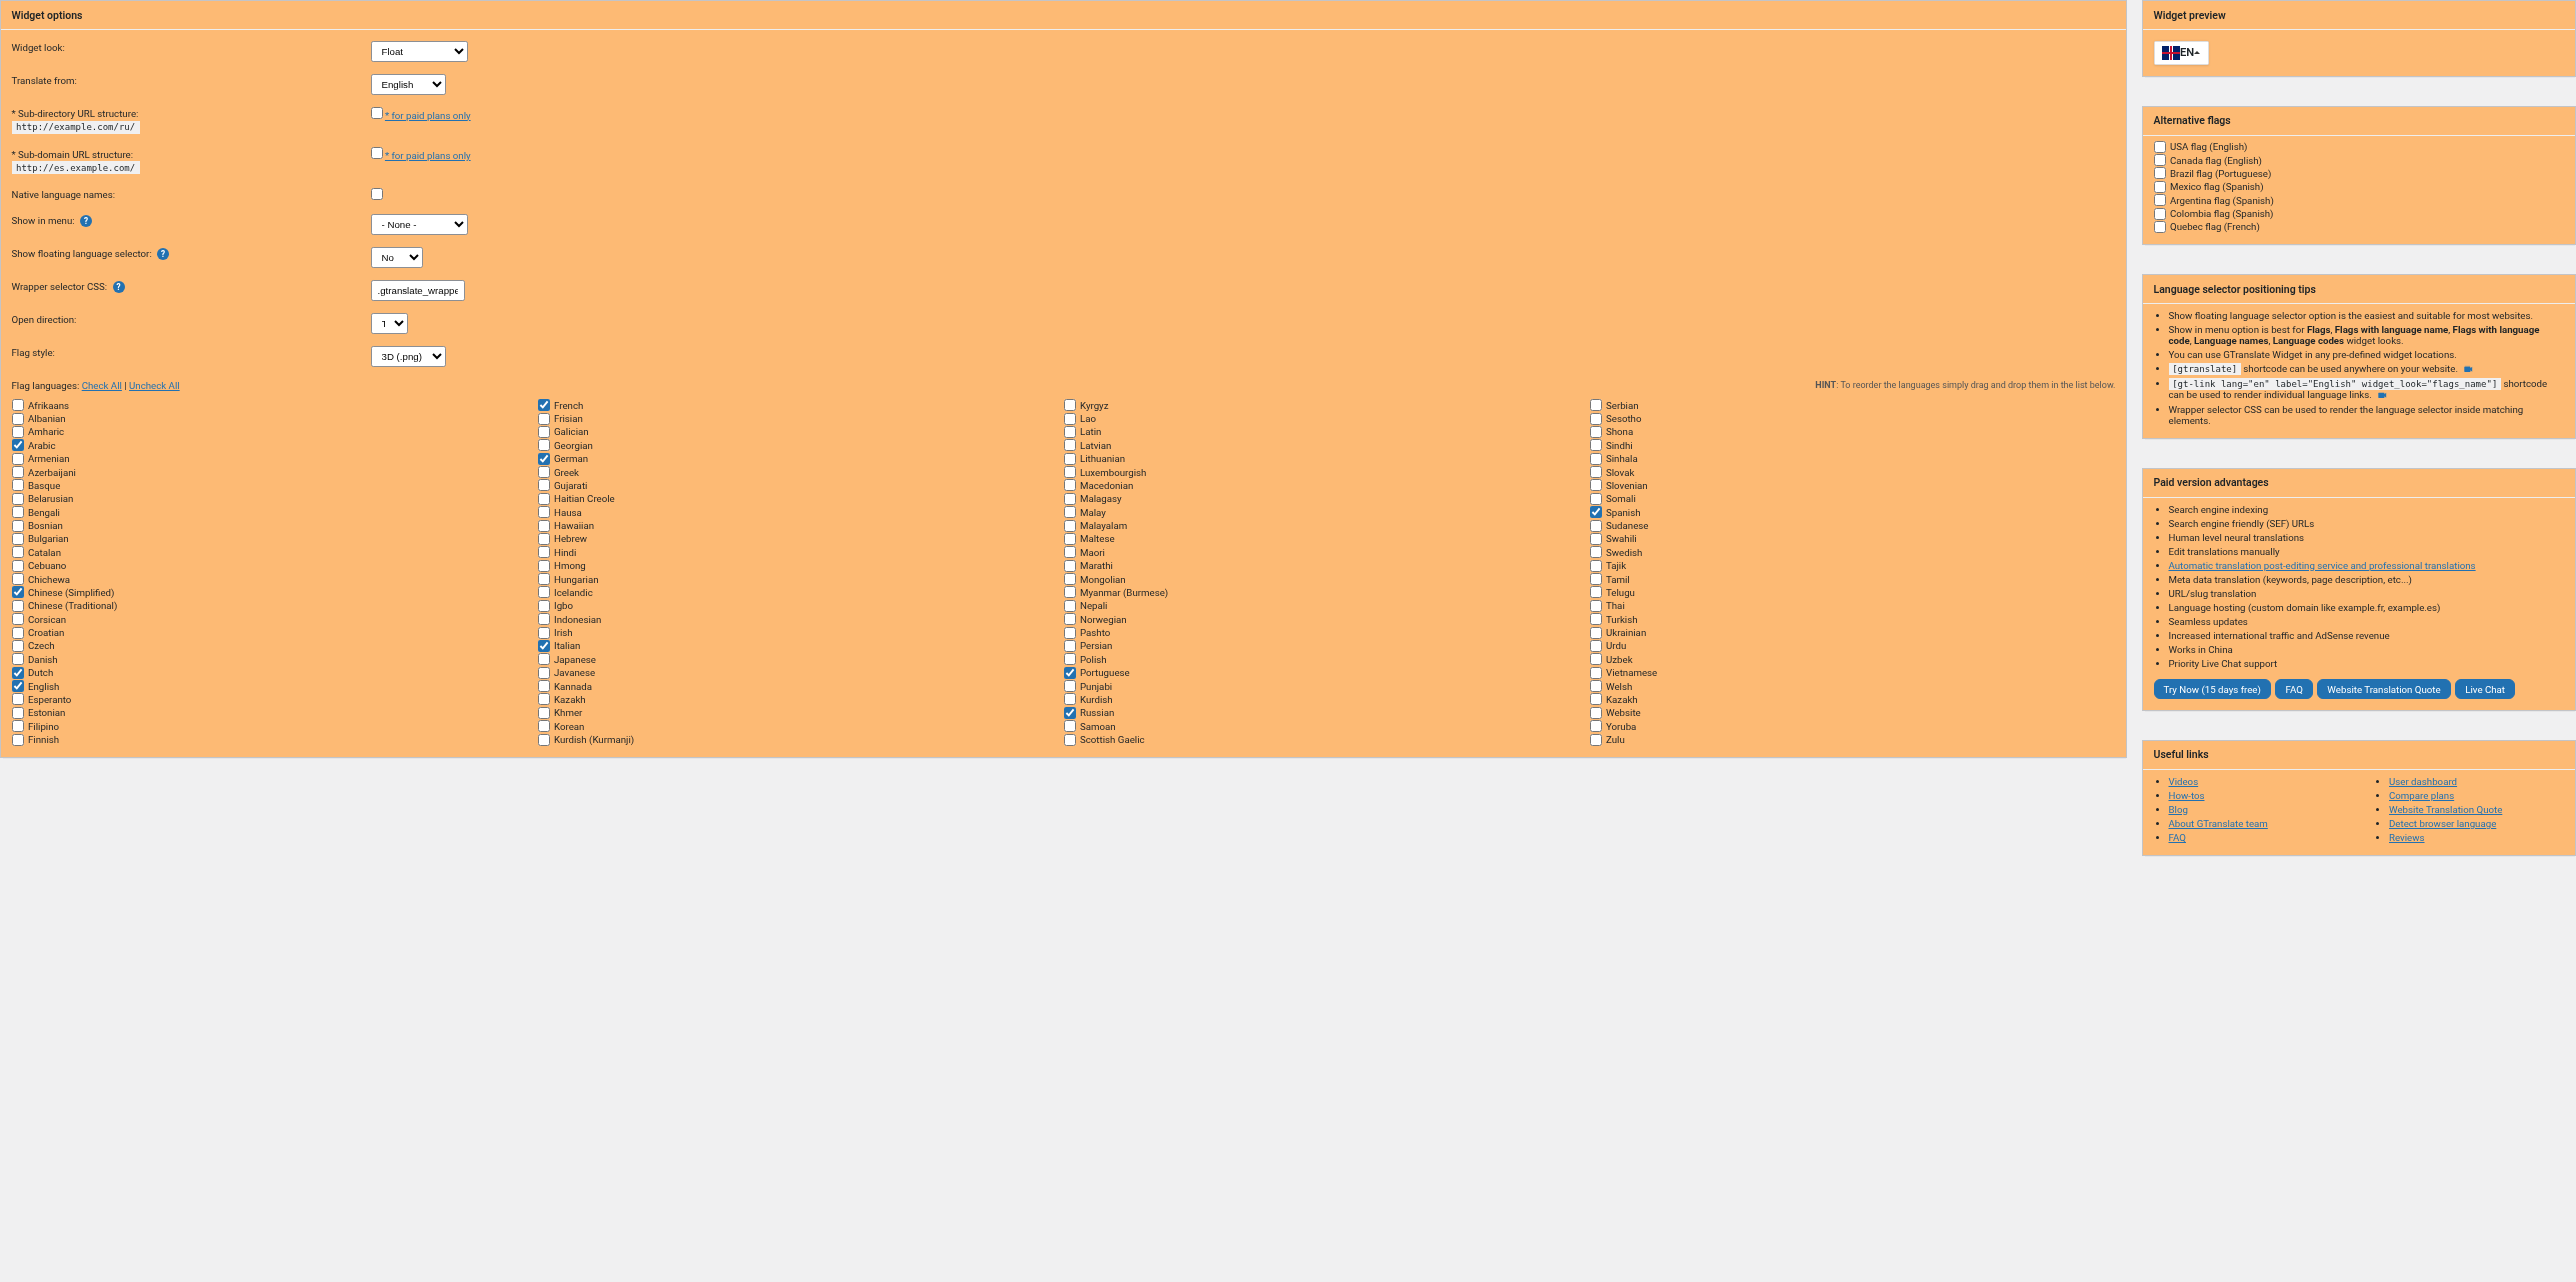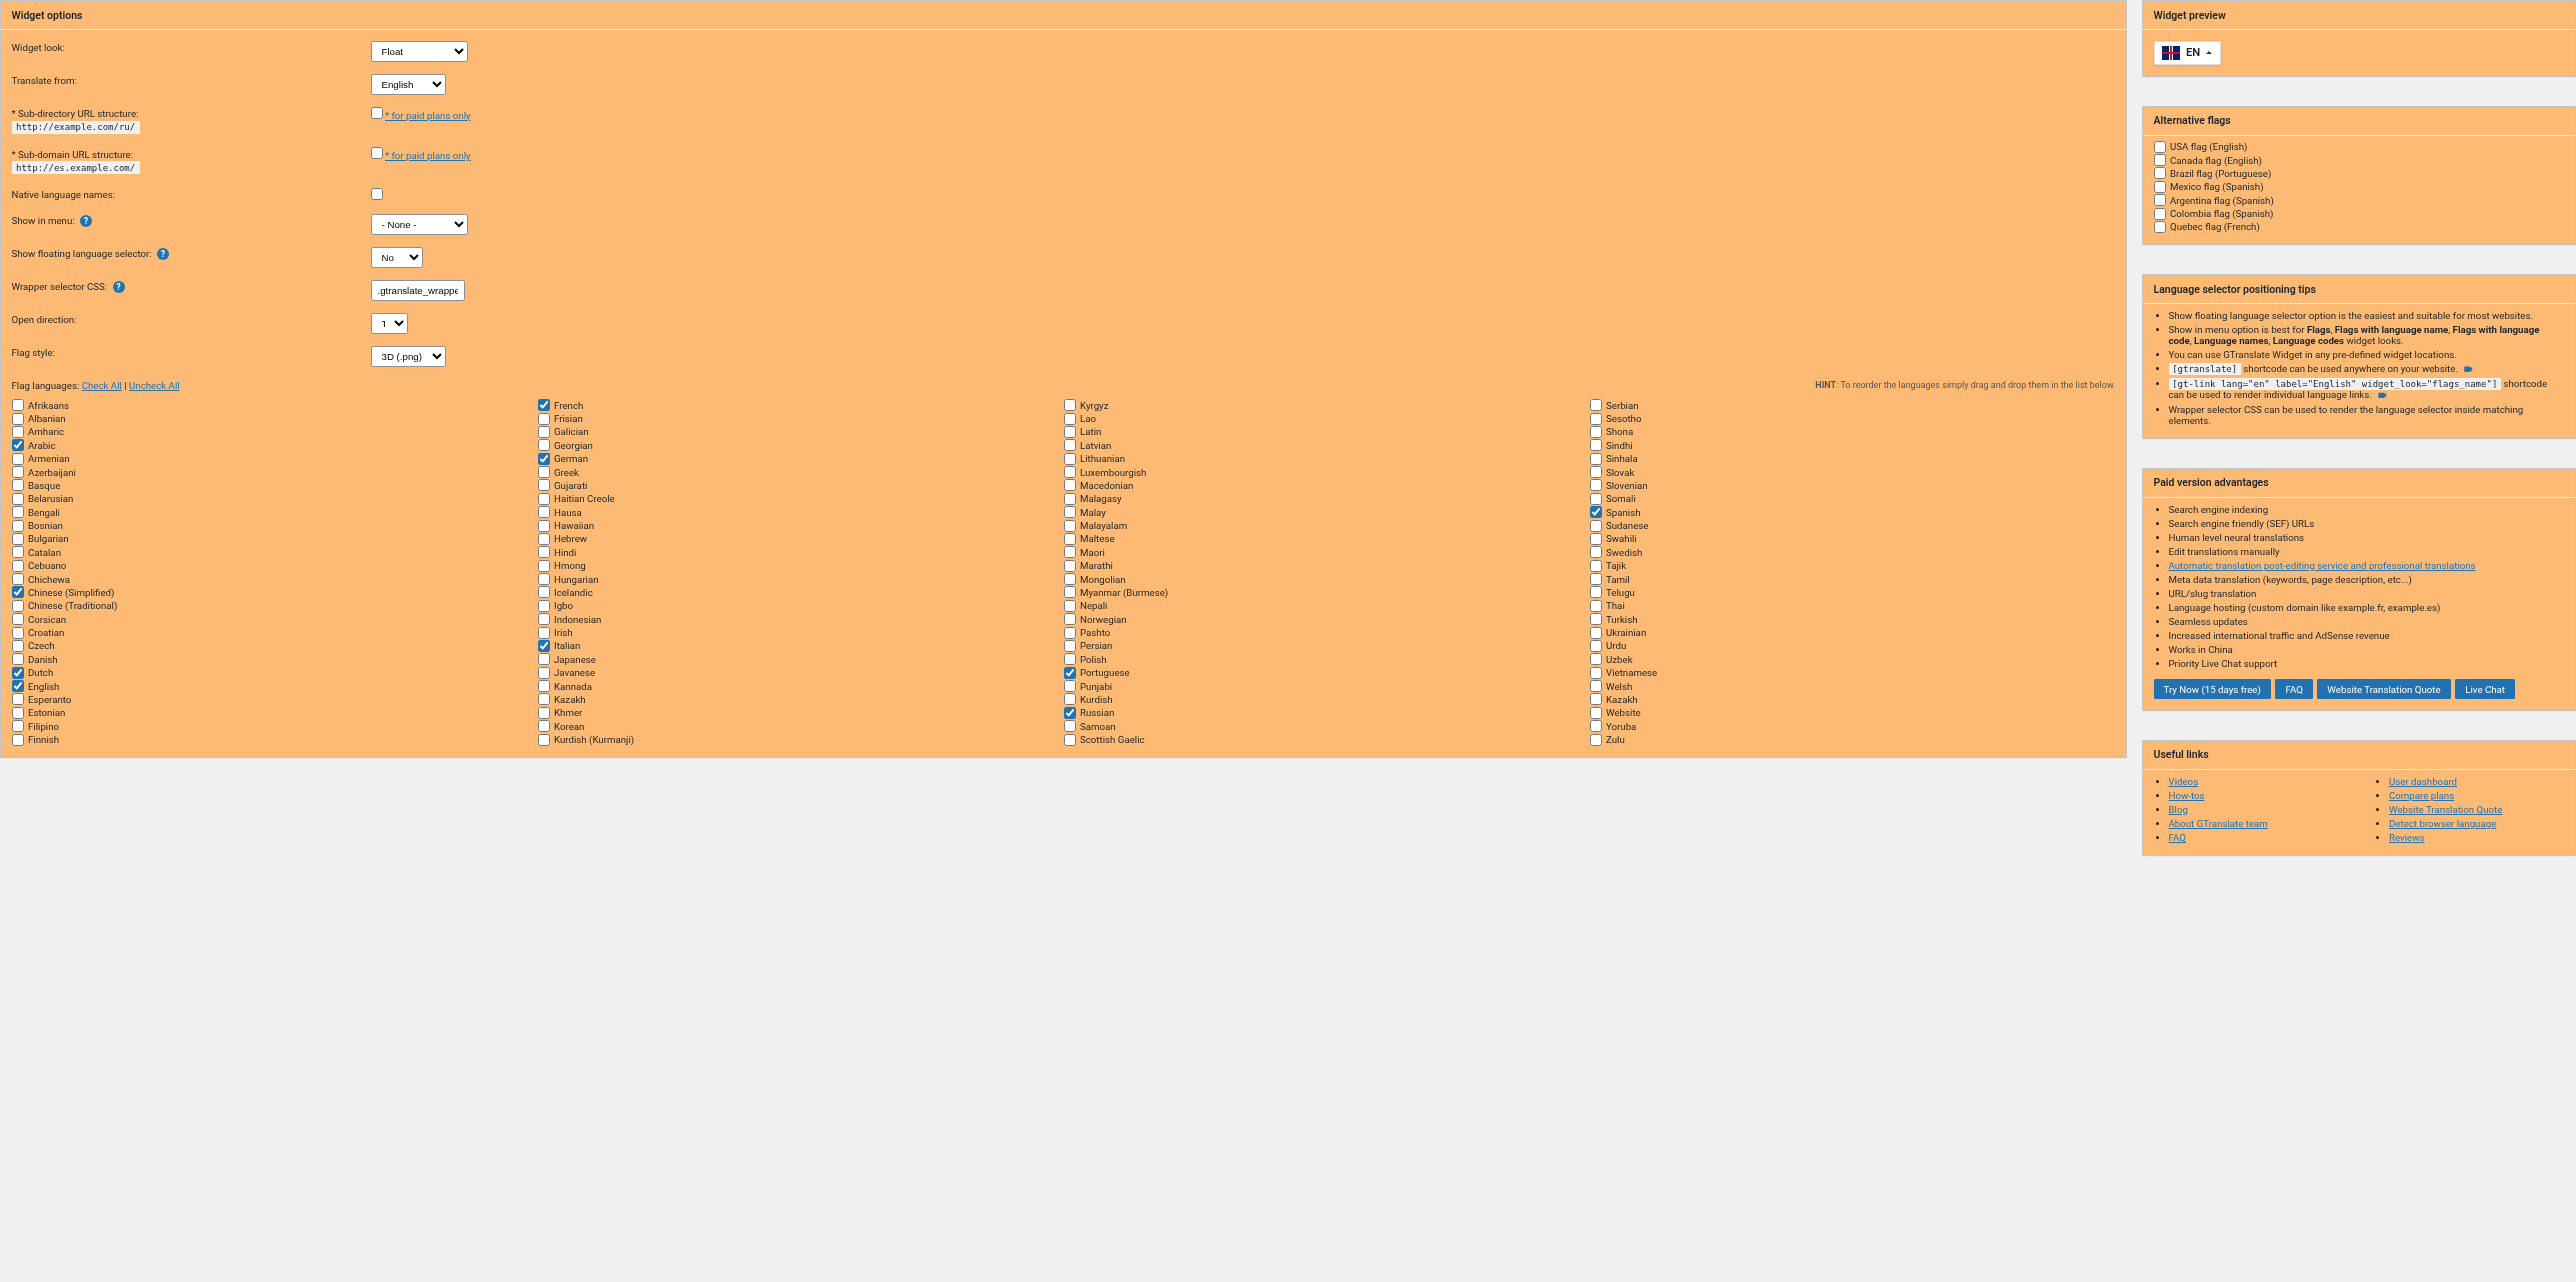--- a/index.html
+++ b/index.html
@@ -110,21 +110,20 @@
 .widget-preview {
   display: inline-flex;
   align-items: center;
   border: 0.7px solid #ddd;
   background: #fff;
   padding: 4.5px 7.5px;
   border-radius: 1.5px;
   box-shadow: 0 0.7px 2.2px rgba(0,0,0,.1);
   font-weight: 600;
   font-size: 11.2px;
-  gap: 6px;
   justify-content: flex-end;
 }
 .flag-uk {
   width: 18px; height: 13.5px;
   background: linear-gradient(#012169,#012169);
   position: relative;
   overflow: hidden;
 }
 .flag-uk::before, .flag-uk::after {
   content: ""; position: absolute; inset: 0;
@@ -165,21 +164,21 @@
   vertical-align: middle;
   margin-left: 3px;
 }
 
 .button-row { margin-top: 9px; display: flex; gap: 4.5px; }
 .btn {
   background: #2271b1;
   color: #fff;
   border: 0.7px solid #2271b1;
   padding: 3.7px 9px;
-  border-radius: 1px;
+  border-radius: 6px;
   font-size: 9.7px;
   cursor: pointer;
   text-decoration: none;
   display: inline-block;
 }
 
 .useful-cols { display: flex; gap: 30px; }
 .useful-cols ul { list-style: disc; padding-left: 15px; flex: 1; }
 .useful-cols li { padding: 1.5px 0; }
 

